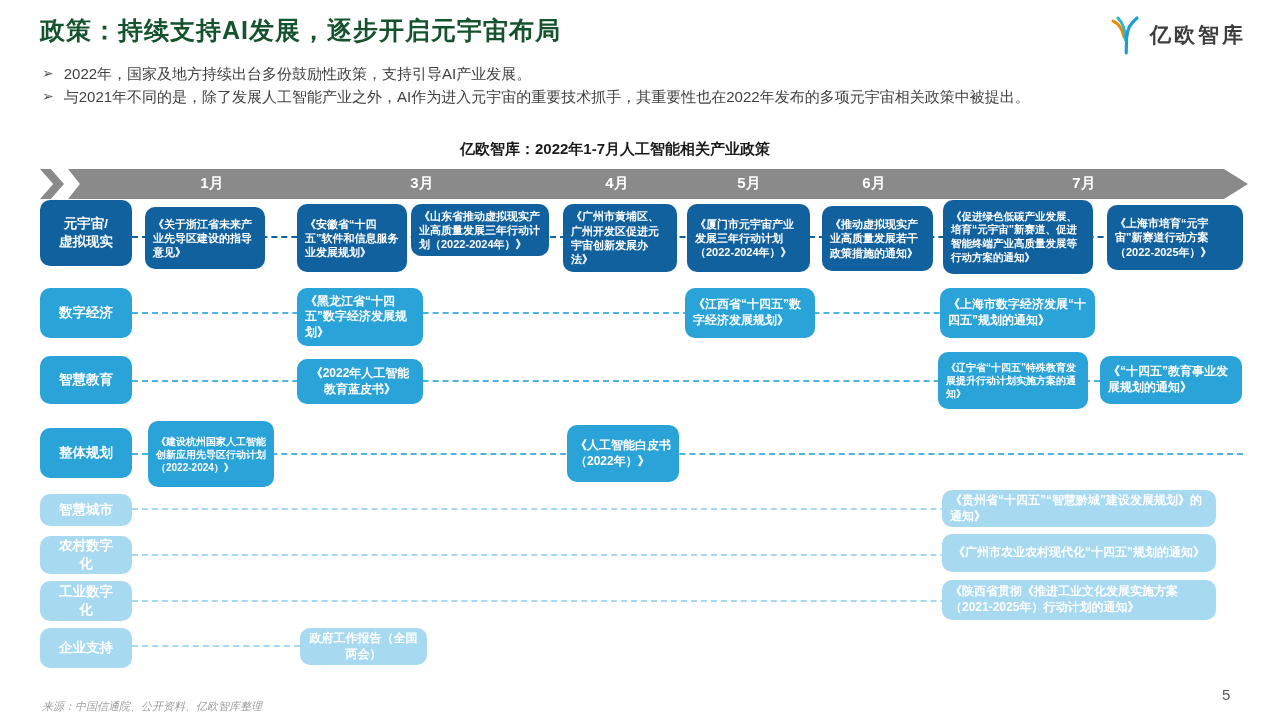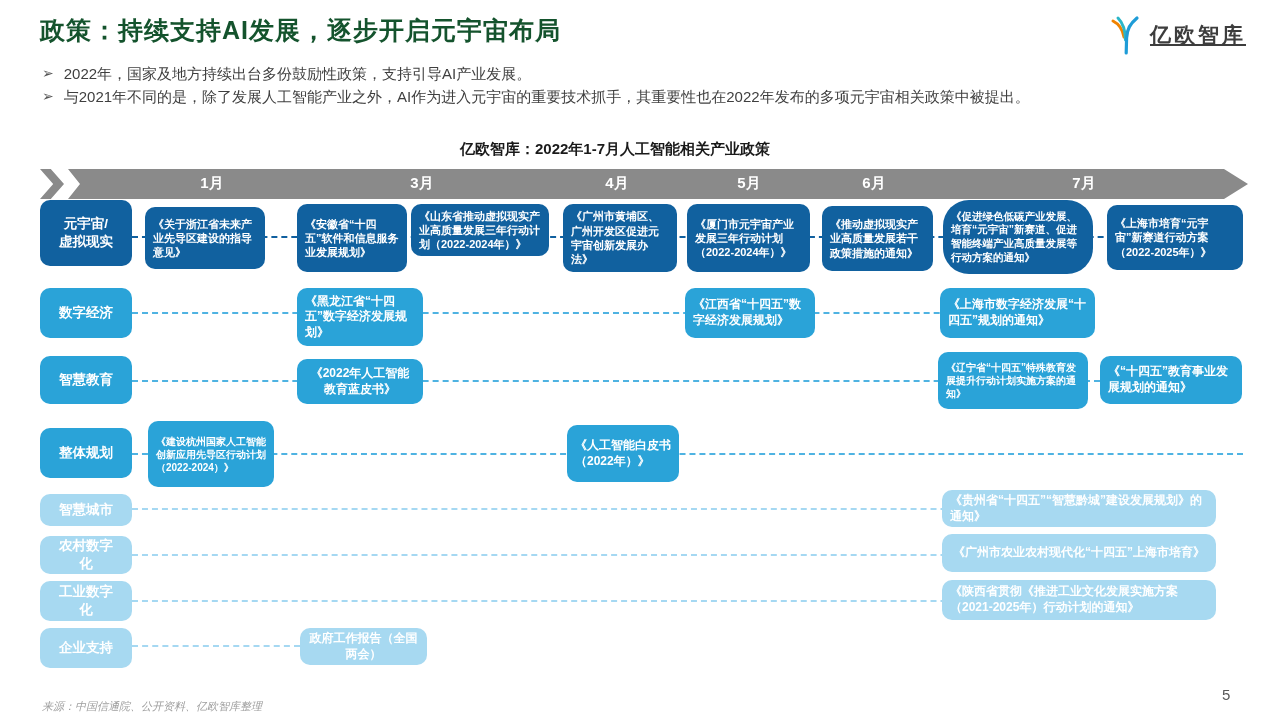--- a/index.html
+++ b/index.html
@@ -3,21 +3,21 @@
 <meta charset="utf-8">
 <style>
   * { margin:0; padding:0; box-sizing:border-box; }
   html,body { width:1280px; height:720px; }
   body { font-family:"Liberation Sans","DejaVu Sans",sans-serif; background:#ffffff; overflow:hidden; }
   .slide { position:relative; width:1280px; height:720px; background:#ffffff; }
 
   .title { position:absolute; left:40px; top:14px; font-size:25px; font-weight:bold; color:#14532d; letter-spacing:1px; }
 
   .logo { position:absolute; right:34px; top:14px; display:flex; align-items:center; gap:4px; }
-  .logo-text { font-size:21px; font-weight:600; color:#3d3d3d; letter-spacing:3px;text-decoration:underline; }
+  .logo-text { font-size:21px; font-weight:600; color:#3d3d3d; letter-spacing:3px; }
 
   .bullets { position:absolute; left:42px; top:63px; width:1202px; }
   .bullet { display:flex; gap:10px; font-size:15px; color:#3f3f3f; line-height:1.5; }
   .bullet .marker { flex:0 0 auto; color:#555; font-size:14px; }
 
   .chart-title { position:absolute; left:35px; top:140px; width:1160px; text-align:center;
                  font-size:15px; font-weight:bold; color:#1a1a1a; }
 
   .tl-chevron { position:absolute; left:40px; top:169px; width:24px; height:30px; background:#8a8a8a;
                 clip-path:polygon(0 0,45% 0,100% 50%,45% 100%,0 100%,55% 50%); }
@@ -30,21 +30,21 @@
   .dash.light { border-top-color:#a5d8f2; }
 
   .box { position:absolute; z-index:2; border-radius:10px; color:#ffffff; font-weight:bold;
          display:flex; align-items:center; justify-content:center; text-align:left;
          padding:4px 8px; line-height:1.3; }
   .tier1 { background:#11619f; font-size:11px; }
   .tier2 { background:#2aa3d8; font-size:12px; }
   .tier3 { background:#a7d9f1; font-size:12px; }
   .cat { justify-content:center; text-align:center; font-size:13.5px; padding:0 18px; }
   .tc { text-align:center; }
-  .small { font-size:10.5px;border-radius:26px; }
+  .small { font-size:10.5px; }
   .sz11 { font-size:10px; }
 
   .source { position:absolute; left:42px; top:699px; font-size:11px; font-style:italic; color:#9e9e9e; }
   .page-num { position:absolute; left:1222px; top:686px; font-size:15px; color:#595959; }
 </style>
 </head>
 <body>
 
 <div class="slide">
 
@@ -111,21 +111,21 @@
   <div class="box tier2" style="left:1100px; top:356px; width:142px; height:48px">《“十四五”教育事业发展规划的通知》</div>
 
   <div class="box tier2 cat" style="left:40px; top:428px; width:92px; height:50px">整体规划</div>
   <div class="box tier2 sz11" style="left:148px; top:421px; width:126px; height:66px">《建设杭州国家人工智能创新应用先导区行动计划（2022-2024）》</div>
   <div class="box tier2" style="left:567px; top:425px; width:112px; height:57px">《人工智能白皮书（2022年）》</div>
 
   <div class="box tier3 cat" style="left:40px; top:494px; width:92px; height:32px">智慧城市</div>
   <div class="box tier3" style="left:942px; top:490px; width:274px; height:37px">《贵州省“十四五”“智慧黔城”建设发展规划》的通知》</div>
 
   <div class="box tier3 cat" style="left:40px; top:536px; width:92px; height:38px">农村数字化</div>
-  <div class="box tier3" style="left:942px; top:534px; width:274px; height:38px">《广州市农业农村现代化“十四五”上海市培育》</div>
+  <div class="box tier3" style="left:942px; top:534px; width:274px; height:38px">《广州市农业农村现代化“十四五”规划的通知》</div>
 
   <div class="box tier3 cat" style="left:40px; top:581px; width:92px; height:40px">工业数字化</div>
   <div class="box tier3" style="left:942px; top:580px; width:274px; height:40px">《陕西省贯彻《推进工业文化发展实施方案（2021-2025年）行动计划的通知》</div>
 
   <div class="box tier3 cat" style="left:40px; top:628px; width:92px; height:40px">企业支持</div>
   <div class="box tier3 tc" style="left:300px; top:628px; width:127px; height:37px">政府工作报告（全国两会）</div>
 
   <div class="source">来源：中国信通院、公开资料、亿欧智库整理</div>
   <div class="page-num">5</div>
 

